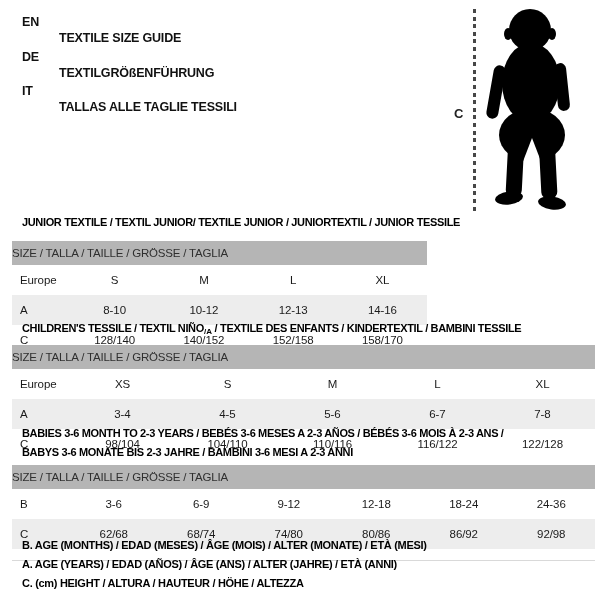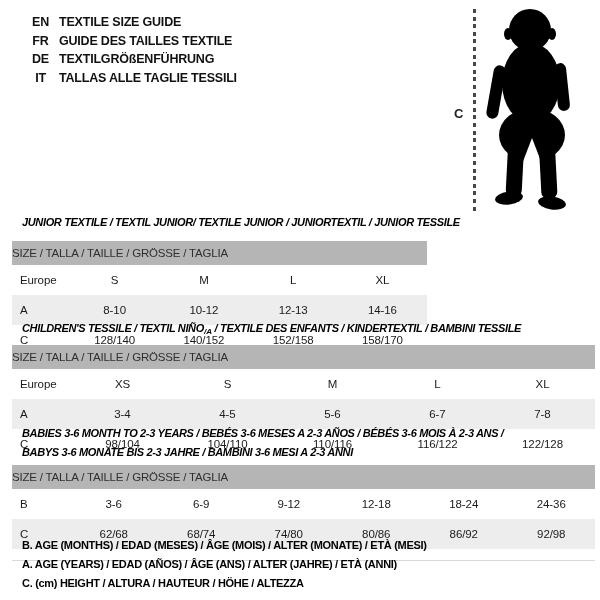--- a/index.html
+++ b/index.html
@@ -5,32 +5,32 @@
   html,body { margin:0; padding:0; }
   body {
     width:600px; height:600px; position:relative; overflow:hidden;
     background:#ffffff; color:#1a1a1a;
     font-family:"Liberation Sans", sans-serif;
   }
   .abs { position:absolute; }
 
   
   .lang-block { left:22px; top:13px; }
-  .lang-row { display:flex; line-height:18.6px; font-weight:bold; font-size:12.5px; letter-spacing:-0.2px; color:#111;text-align:center; }
+  .lang-row { display:flex; line-height:18.6px; font-weight:bold; font-size:12.5px; letter-spacing:-0.2px; color:#111; }
   .lang-code { width:37px; flex:0 0 37px; }
-  .lang-title { white-space:nowrap; }
+  .lang-title { white-space:nowrap;margin-top:16px; }
 
   
   .measure-line { left:473px; top:9px; width:3px; height:203px;
     background:repeating-linear-gradient(to bottom,#474747 0 4px,transparent 4px 7.6px); }
   .height-label { left:454px; top:106px; font-size:13px; font-weight:600; color:#222; }
   .baby-svg { left:480px; top:5px; }
 
   
-  .sec-title { font-weight:bold; font-size:11px; letter-spacing:-0.35px; color:#000; white-space:nowrap;font-style:italic; }
+  .sec-title { font-weight:bold; font-size:11px; letter-spacing:-0.35px; color:#000; white-space:nowrap; }
   .t-junior { left:22px; top:216px; }
   .t-children { left:22px; top:322px; }
   .t-babies { left:22px; top:424px; line-height:19px; }
   .sub { font-size:8px; vertical-align:-2px; letter-spacing:0; }
 
   
   .tbl-junior   { left:12px; top:241px; width:415px; }
   .tbl-children { left:12px; top:345px; width:583px; }
   .tbl-babies   { left:12px; top:465px; width:583px; }
   .size-bar { height:24px; background:#b5b5b5; display:flex; align-items:center;
@@ -45,24 +45,20 @@
   .legend { left:22px; top:536px; font-weight:bold; font-size:11px; letter-spacing:-0.3px; line-height:19.2px; color:#000; }
   .legend div { white-space:nowrap; }
 </style>
 </head>
 <body>
 
 <div class="abs lang-block">
   <div class="lang-row">
     <span class="lang-code">EN</span>
     <span class="lang-title">TEXTILE SIZE GUIDE</span>
-  </div>
-  <div class="lang-row">
-    <span class="lang-code">FR</span>
-    <span class="lang-title">GUIDE DES TAILLES TEXTILE</span>
   </div>
   <div class="lang-row">
     <span class="lang-code">DE</span>
     <span class="lang-title">TEXTILGRÖßENFÜHRUNG</span>
   </div>
   <div class="lang-row">
     <span class="lang-code">IT</span>
     <span class="lang-title">TALLAS ALLE TAGLIE TESSILI</span>
   </div>
 </div>

